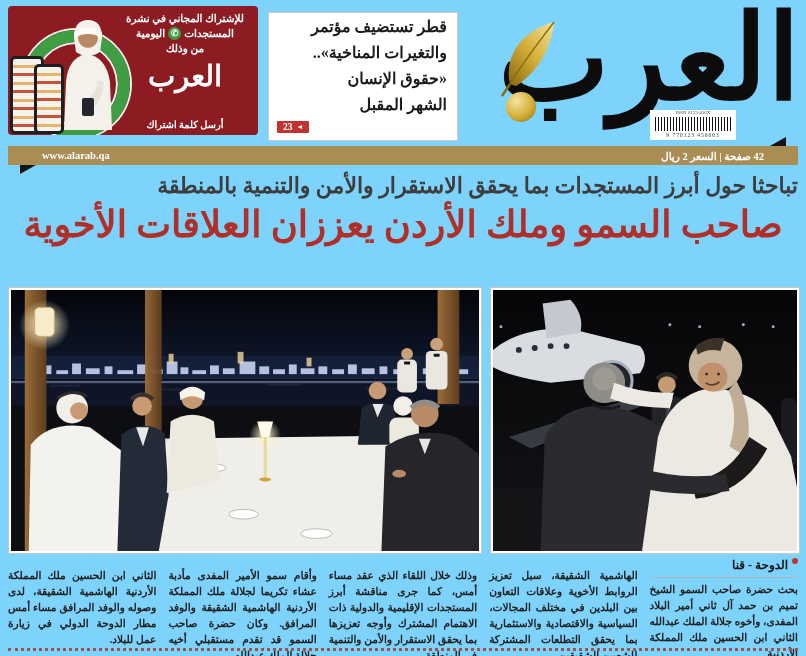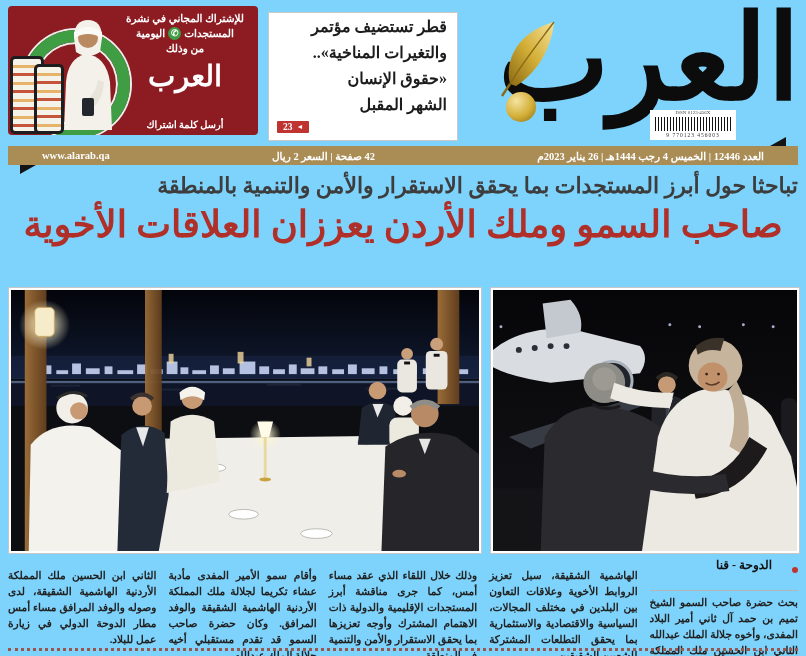--- a/index.html
+++ b/index.html
@@ -62,22 +62,22 @@
       background:#fff;padding:2px;margin:0;}
   .photo svg{display:block;width:100%;height:100%;}
   .photo-left{left:8px;width:474px;}
   .photo-right{left:490px;width:310px;}
   
   .article{position:absolute;left:8px;right:8px;top:558px;height:88px;display:flex;gap:12px;direction:rtl;}
   .col{flex:1;min-width:0;}
   .col p{margin:0;font-size:10.6px;line-height:1.52;font-weight:bold;color:#222;
       text-align:justify;direction:rtl;}
   .col.cont{padding-top:10px;}
-  .byline{display:flex;align-items:flex-end;gap:20px;font-size:12px;font-weight:bold;color:#111;
-      border-bottom:1px solid #b5b5b5;padding-bottom:17px;margin-bottom:4px;direction:rtl;}
+  .byline{display:flex;align-items:flex-start;gap:4px;font-size:12px;font-weight:bold;color:#111;
+      border-bottom:1px solid #b5b5b5;padding-bottom:4px;margin-bottom:4px;direction:rtl;}
   .red-dot{width:6px;height:6px;border-radius:50%;background:#bf3430;flex:0 0 auto;}
   .dots-rule{position:absolute;left:8px;right:8px;top:648px;border-top:3px dotted #9a564c;}
 </style>
 </head>
 <body>
 
 <div class="page">
 
   <div class="ad">
     <div class="ad-bubble"></div>
@@ -136,21 +136,20 @@
     <div class="barcode">
       <div class="issn">ISSN 0123-456X</div>
       <div class="bars"></div>
       <div class="digits">9 770123 456003</div>
     </div>
   </div>
 
   <div class="dateline">
     <span class="fold-r"></span>
     <span class="fold-l"></span>
-    <span>العدد 12446 | الخميس 4 رجب 1444هـ | 26 يناير 2023م</span>
     <span>42 صفحة | السعر 2 ريال</span>
     <span dir="ltr">www.alarab.qa</span>
   </div>
 
   <div class="kicker">تباحثا حول أبرز المستجدات بما يحقق الاستقرار والأمن والتنمية بالمنطقة</div>
   <h1 class="headline">صاحب السمو وملك الأردن يعززان العلاقات الأخوية</h1>
 
   <figure class="photo photo-left">
     <svg viewBox="0 0 475 270" preserveAspectRatio="none">
       <defs>

